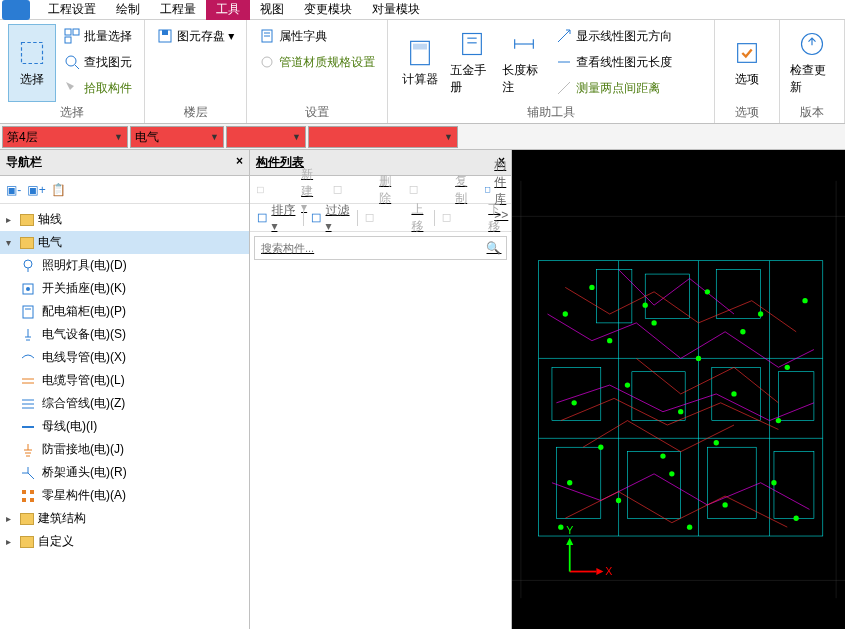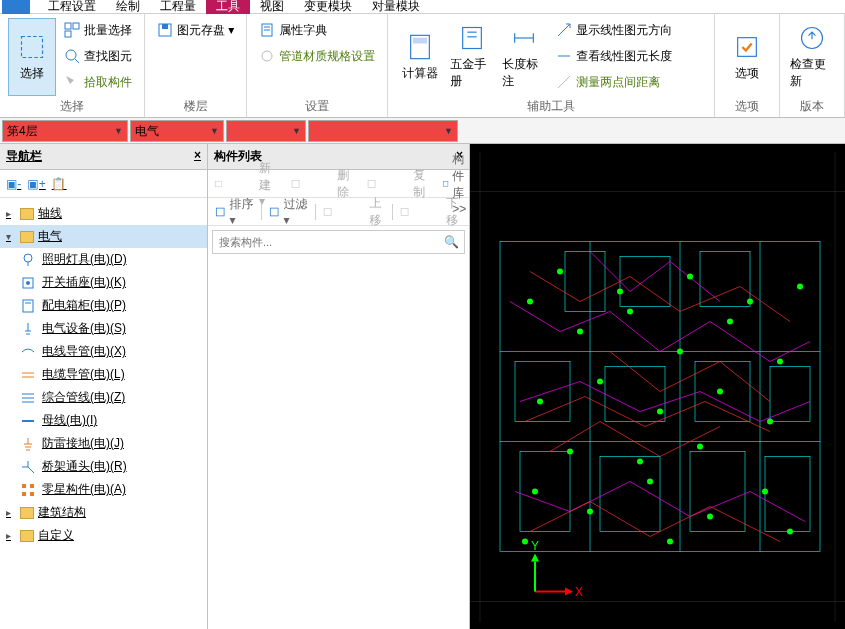--- a/index.html
+++ b/index.html
@@ -1,18 +1,18 @@
 <!DOCTYPE html>
 <html><head>
 <meta charset="utf-8">
 <style>
 * { margin: 0; padding: 0; box-sizing: border-box; font-family: "Microsoft YaHei", sans-serif; font-size: 12px; }
 body { background: #fff; width: 845px; height: 629px; overflow: hidden; display: flex; flex-direction: column; }
 
-.menubar { height: 14px; display: flex; align-items: center; padding-left: 2px; background: #fff; border-bottom: 1px solid #d0d0d0; }
+.menubar { height: 20px; display: flex; align-items: center; padding-left: 2px; background: #fff; border-bottom: 1px solid #d0d0d0; }
 .app-icon { width: 28px; height: 20px; background: #2b7cd3; border-radius: 3px; margin-right: 8px; }
 .menu-item { padding: 3px 10px; cursor: pointer; }
 .menu-item.active { background: #be185d; color: #fff; }
 
 .ribbon { height: 104px; background: #fff; display: flex; border-bottom: 1px solid #c0c0c0; }
 .ribbon-group { border-right: 1px solid #d8d8d8; padding: 4px 8px 2px; display: flex; flex-direction: column; justify-content: space-between; }
 .ribbon-group-label { text-align: center; color: #666; font-size: 12px; padding-top: 2px; }
 .ribbon-buttons { display: flex; gap: 4px; flex: 1; }
 .rb-big { display: flex; flex-direction: column; align-items: center; justify-content: center; width: 48px; padding: 4px 2px; cursor: pointer; gap: 4px; }
 .rb-big.sel { background: #d5eaf8; border: 1px solid #7ab9e0; }
@@ -22,22 +22,22 @@
 .ic { width: 16px; height: 16px; display: inline-flex; align-items: center; justify-content: center; }
 .ic-big { width: 28px; height: 28px; }
 
 .filter-bar { height: 26px; background: #f4f4f4; border-bottom: 1px solid #c0c0c0; display: flex; padding: 2px; gap: 2px; }
 .combo { border: 1px solid #aaa; background: #ef4444; height: 22px; display: flex; align-items: center; padding: 0 4px; justify-content: space-between; }
 .combo .arr { font-size: 9px; color: #333; }
 
 .main { flex: 1; display: flex; min-height: 0; }
 
 .panel { background: #fff; border-right: 1px solid #c0c0c0; display: flex; flex-direction: column; }
-.panel-left { width: 208px; text-decoration: underline; }
-.panel-mid { width: 262px; }
+.panel-left { width: 250px; }
+.panel-mid { width: 262px; text-decoration: underline; }
 .panel-title { background: #eaeaea; padding: 4px 6px; font-weight: bold; display: flex; justify-content: space-between; border-bottom: 1px solid #c0c0c0; }
 .panel-tools { display: flex; gap: 6px; padding: 4px 6px; border-bottom: 1px solid #e0e0e0; align-items: center; height: 28px; }
 .panel-tools .sep { width: 1px; height: 16px; background: #d0d0d0; }
 .tool-link { display: flex; align-items: center; gap: 3px; color: #666; cursor: pointer; }
 .tool-link.disabled { color: #b0b0b0; gap: 36px; }
 .search-box { display: flex; border: 1px solid #ccc; margin: 4px; height: 24px; }
 .search-box input { flex: 1; border: none; outline: none; padding: 0 6px; font-size: 11px; }
 .search-box .sbtn { width: 24px; display: flex; align-items: center; justify-content: center; color: #888; }
 
 .tree { overflow: auto; flex: 1; padding: 4px 0; }

